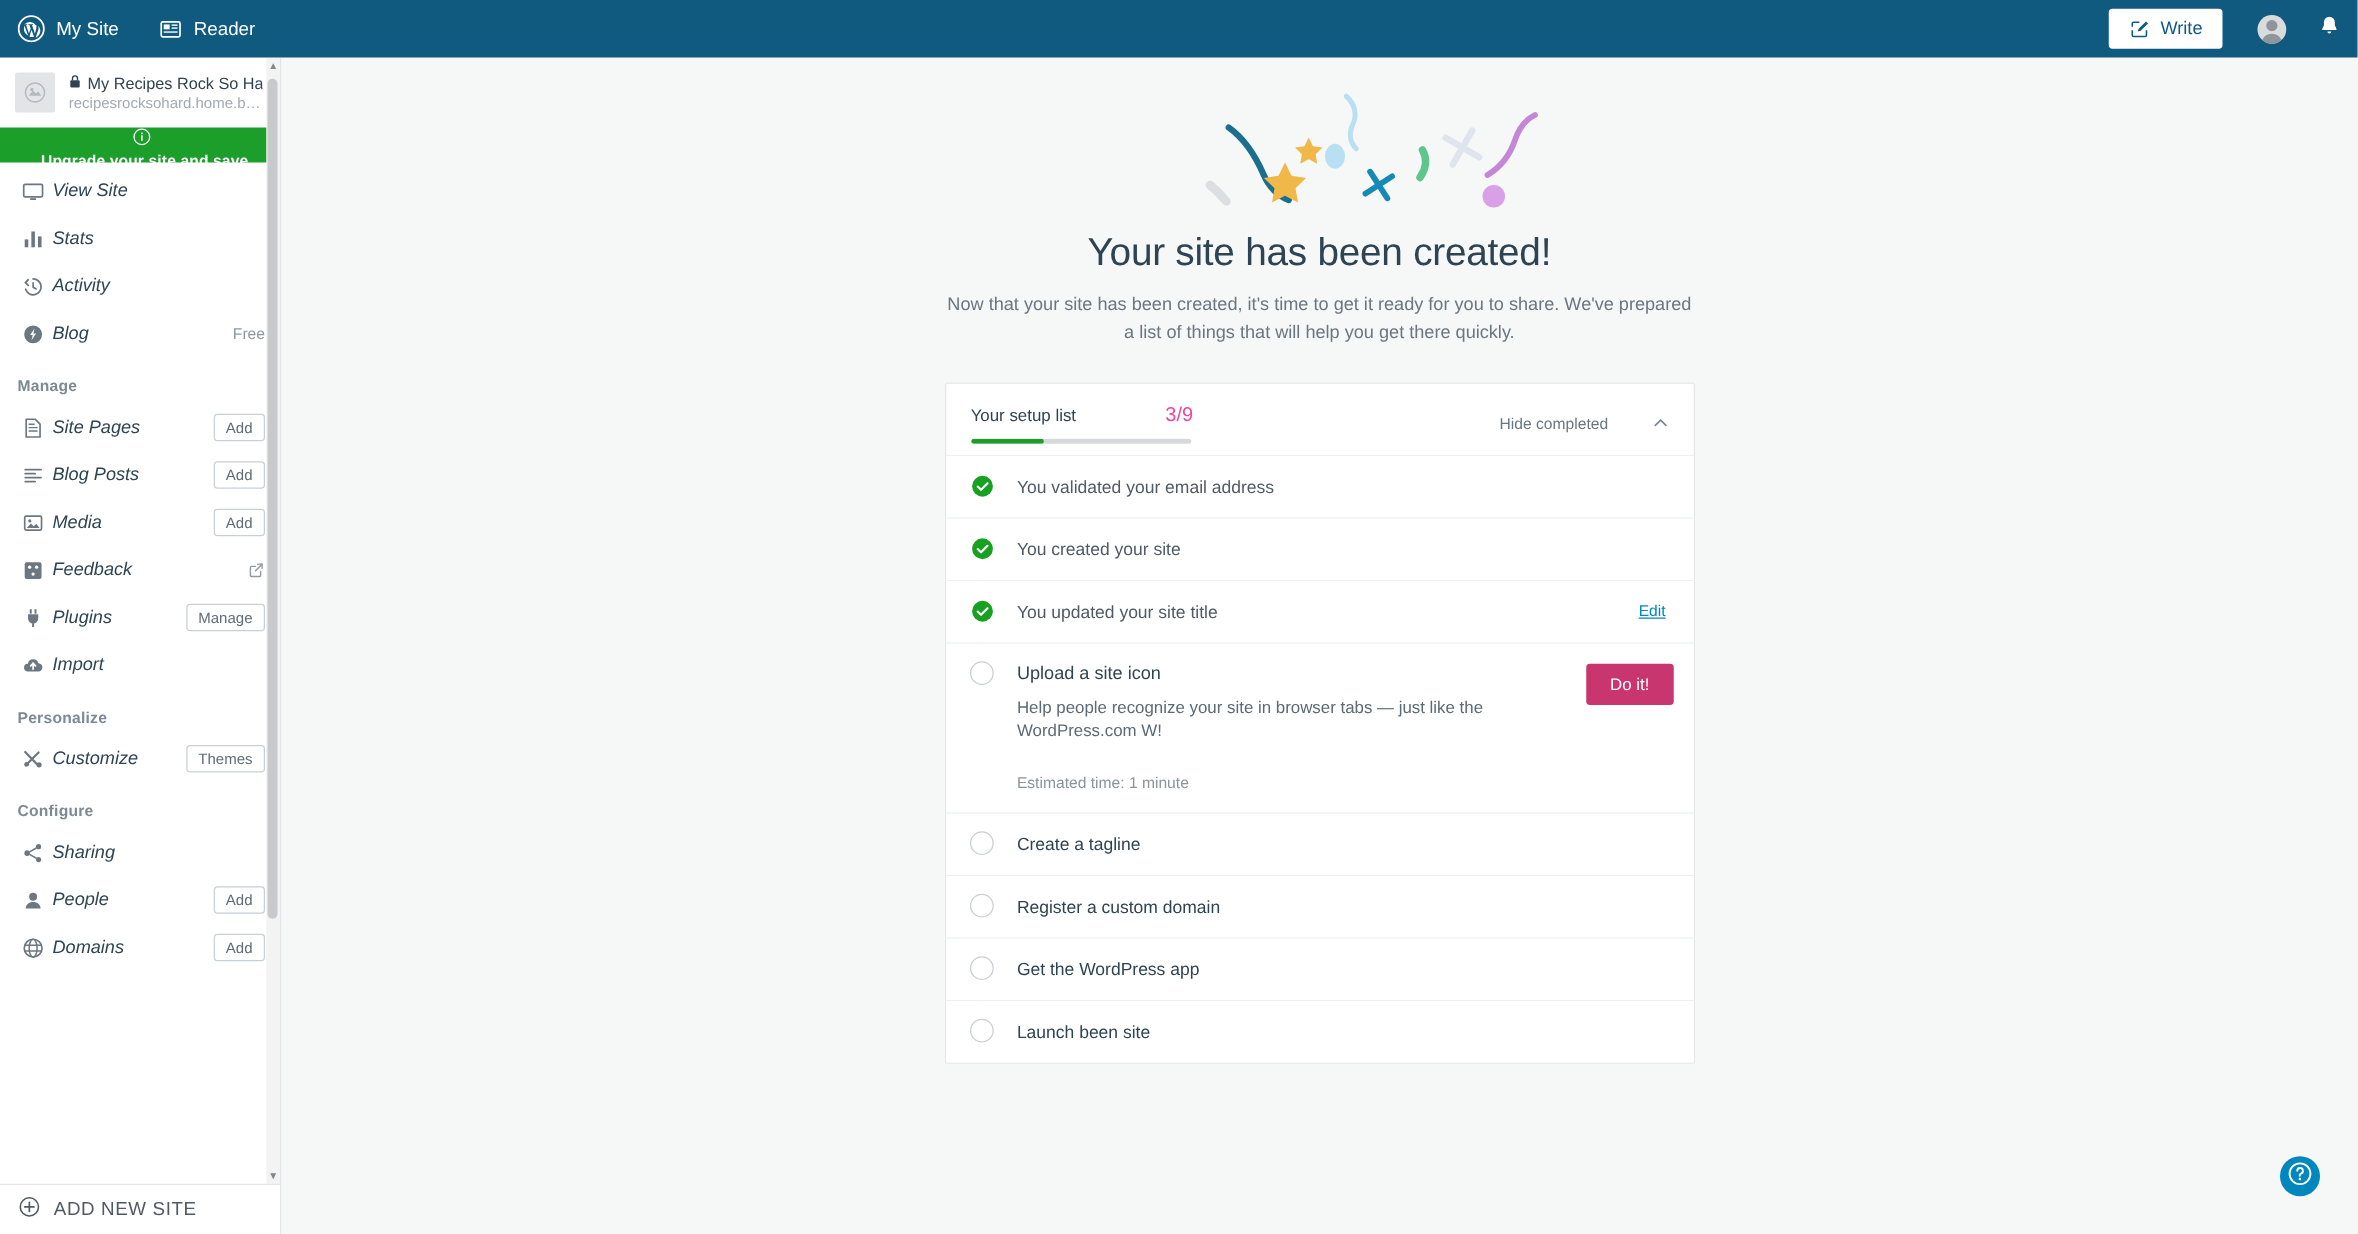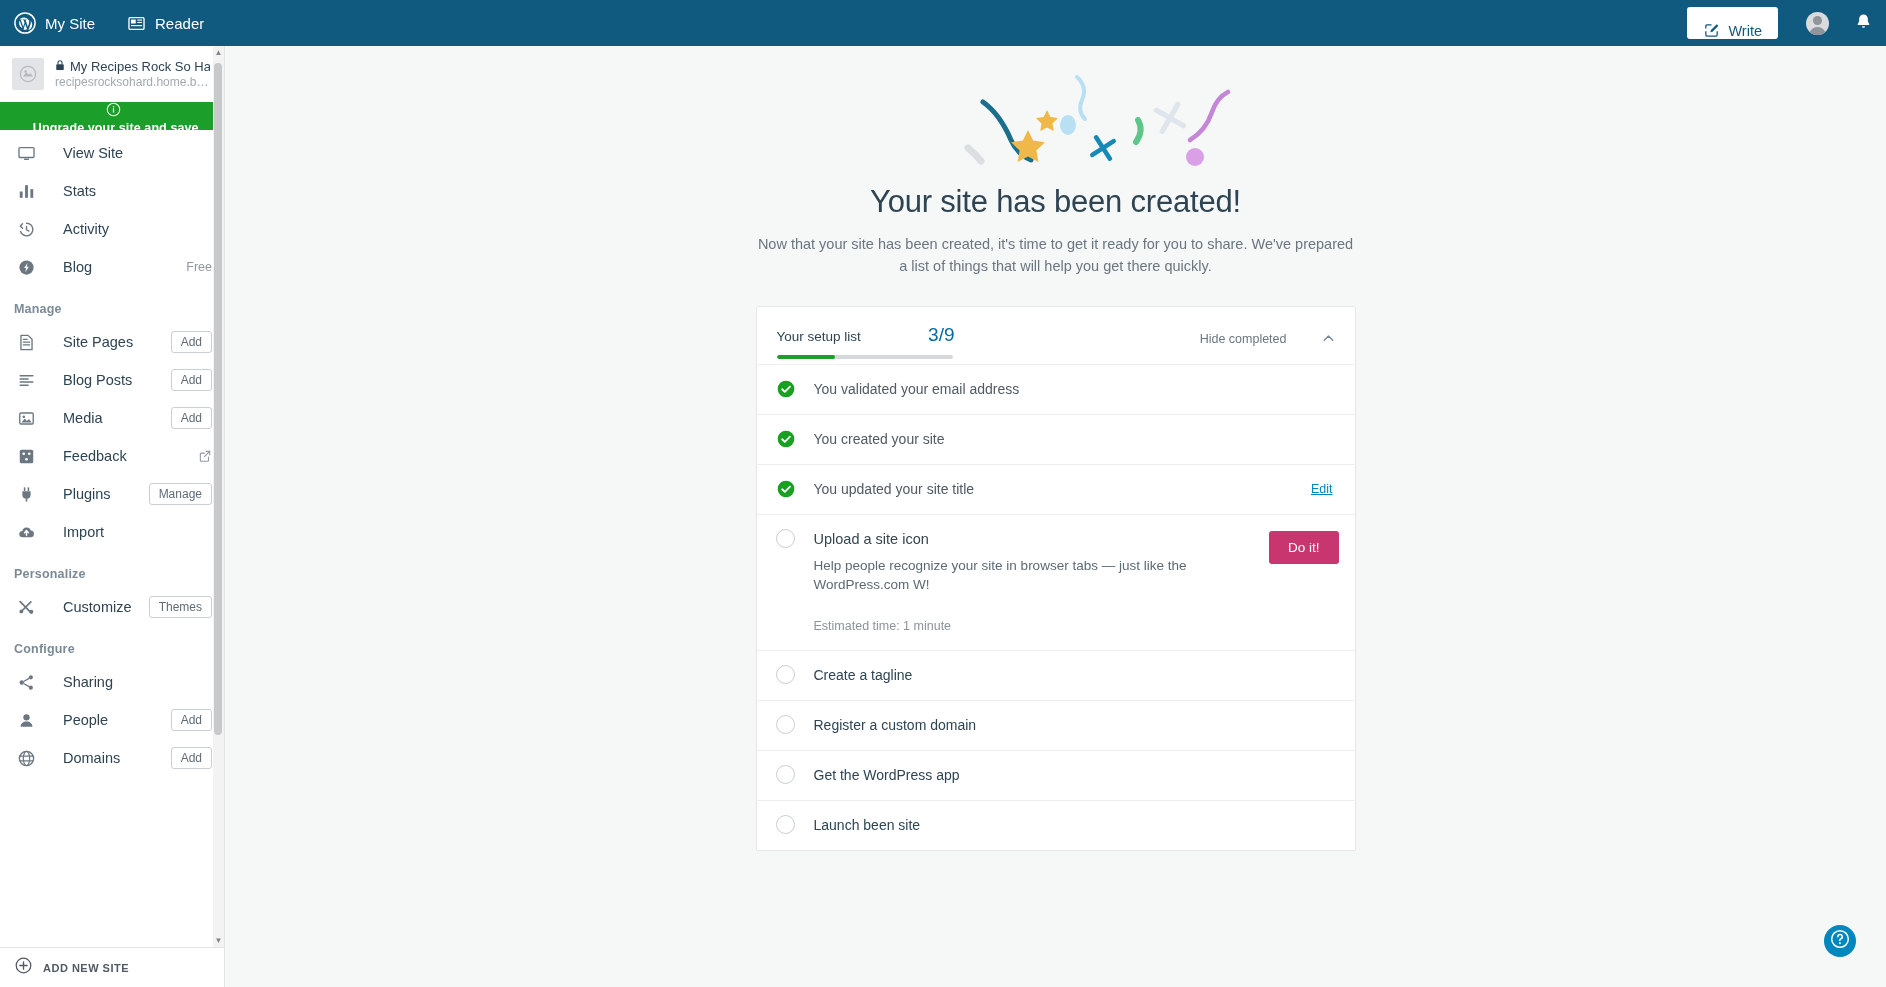--- a/index.html
+++ b/index.html
@@ -21,21 +21,21 @@
   }
   .mb-item {
     display: flex; align-items: center; gap: 9px;
     height: 46px; padding: 0 16px;
     font-size: 15px; color: #fff; cursor: pointer;
   }
   .mb-item:first-child { padding-left: 14px; }
   .mb-icon { display: flex; align-items: center; justify-content: center; }
   .mb-spacer { flex: 1; }
   .write-btn {
-    display: flex; align-items: flex-end; gap: 8px;
+    display: flex; align-items: center; gap: 8px;
     height: 32px; padding: 0 16px; margin-right: 16px;
     background: #ffffff; color: #10597f;
     border-radius: 3px; font-size: 14.5px; font-weight: 400;
     cursor: pointer;
   }
   .mb-right-icon {
     width: 46px; height: 46px;
     display: flex; align-items: center; justify-content: center;
     cursor: pointer;
   }
@@ -105,22 +105,22 @@
     display: flex; align-items: center;
     height: 38px; padding: 0 12px 0 14px;
     cursor: pointer; position: relative;
   }
   .nav-ico {
     width: 24px; flex: 0 0 24px;
     display: flex; align-items: center; justify-content: center;
     color: #6c7781;
   }
   .nav-label {
-    flex: 1; margin-left: 25px;
-    font-size: 14.5px; color: #2e4453;
+    flex: 1; margin-left: 4px;
+    font-size: 14.5px; color: #2e4453; font-style: italic;
   }
   .nav-tag {
     font-size: 12.5px; color: #8f98a1;
   }
   .nav-btn {
     font-size: 12px; color: #5f6c76;
     border: 1px solid #c8d0d7; border-radius: 3px;
     padding: 3px 9px; background: #fff; cursor: pointer;
     line-height: 1.2;
   }
@@ -131,21 +131,21 @@
     letter-spacing: .2px;
   }
   .add-new-site {
     position: absolute; bottom: 0; left: 0;
     width: 225px; height: 40px;
     background: #fff; border-top: 1px solid #e2e4e7;
     display: flex; align-items: center; gap: 10px;
     padding: 0 14px; cursor: pointer;
   }
   .add-new-site .ans-label {
-    font-size: 11px; font-weight: bold; color: #4f5a64;
+    font-size: 15px; font-weight: normal; color: #4f5a64;
     letter-spacing: .5px;
   }
 
   
   .sb-track {
     position: absolute; right: 0; top: 0;
     width: 11px; height: 941px; background: #f3f3f3;
   }
   .sb-thumb {
     position: absolute; right: 2px; top: 17px;
@@ -189,21 +189,21 @@
   .card-head {
     display: flex; align-items: flex-start;
     padding: 17px 20px 0 20px;
     height: 58px;
     border-bottom: 1px solid #eceeef;
     position: relative;
   }
   .ch-left { width: 178px; }
   .ch-row { display: flex; align-items: baseline; }
   .ch-title { font-size: 13.5px; color: #2e4453; flex: 1; }
-  .ch-count { font-size: 19px; color: #0369a1; }
+  .ch-count { font-size: 16px; color: #ec4899; }
   .progress {
     margin-top: 9px; height: 4px; width: 176px;
     background: #d6d9db; border-radius: 2px; overflow: hidden;
   }
   .progress-fill { height: 4px; background: #1c9e2b; border-radius: 2px; }
   .ch-right {
     position: absolute; right: 14px; top: 20px;
     display: flex; align-items: center; gap: 30px;
   }
   .hide-completed {

